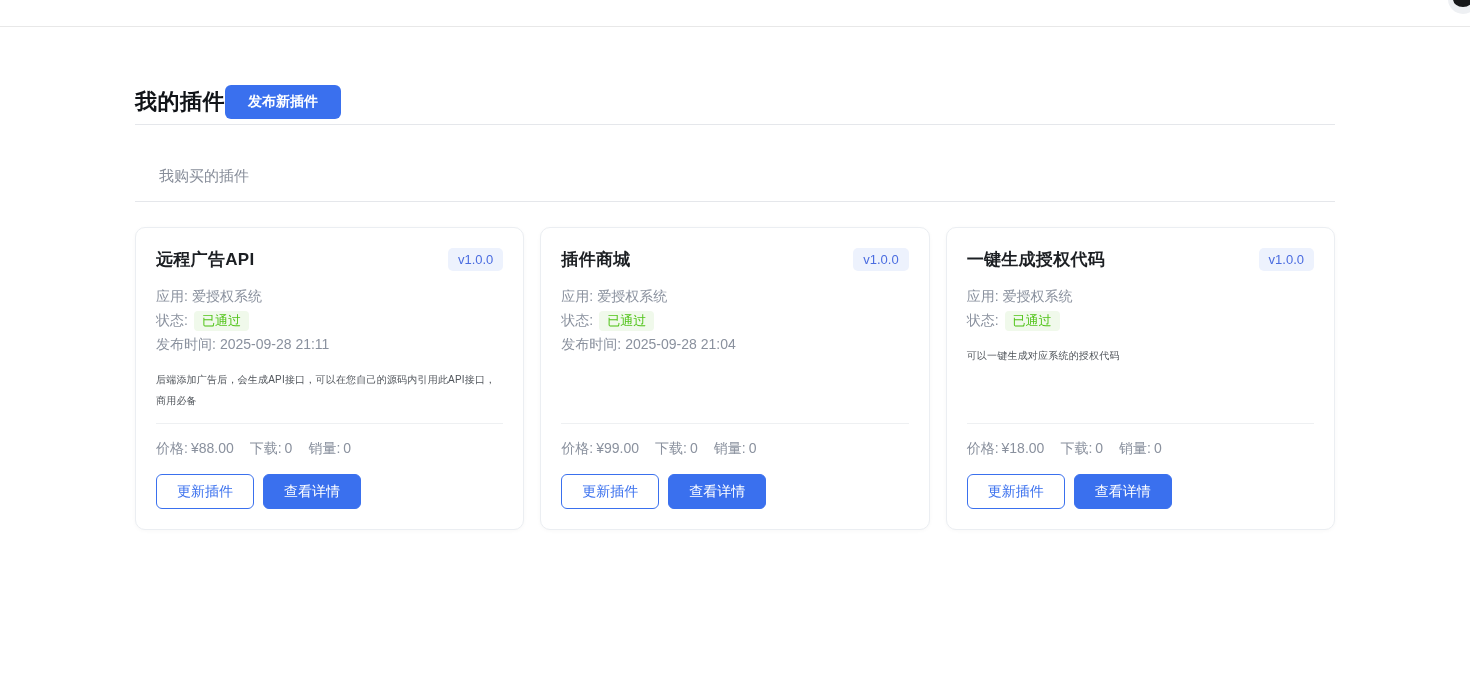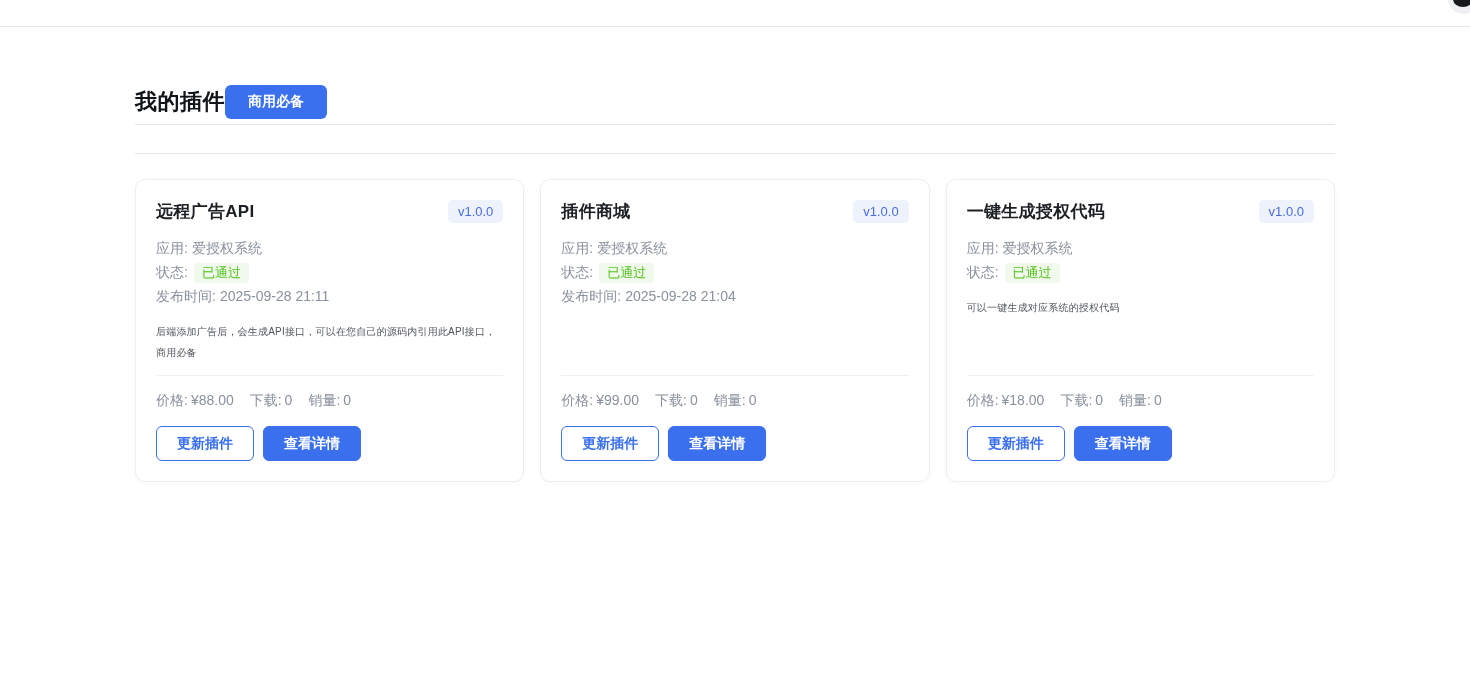--- a/index.html
+++ b/index.html
@@ -165,21 +165,21 @@
     gap:16px;
     font-size:14px;
     color:var(--meta-text);
   }
   .price-row .lbl{margin-right:3px;}
   .btn-row{margin-top:16px;display:flex;gap:9px;}
   .btn{
     height:35px;
     padding:0 20px;
     font-size:14px;
-    font-weight:bold;
+    font-weight:normal;
     border-radius:6px;
     font-family:inherit;
     cursor:pointer;
   }
   .btn-outline{
     background:#fff;
     border:1px solid var(--primary);
     color:var(--primary);
   }
   .btn-solid{
@@ -194,24 +194,25 @@
 <div class="topbar">
   <div class="avatar">
     <div class="glyph"></div>
   </div>
 </div>
 
 <div class="container">
 
   <div class="page-head">
     <div class="page-title">我的插件</div>
-    <button class="btn-publish">商用必备</button>
+    <button class="btn-publish">发布新插件</button>
   </div>
 
   <div class="tabs">
+    <div class="tab">我购买的插件</div>
   </div>
 
   <div class="grid">
 
     <div class="card">
       <div class="card-head">
         <div class="card-title">远程广告API</div>
         <div class="version-badge">v1.0.0</div>
       </div>
       <div class="meta">

